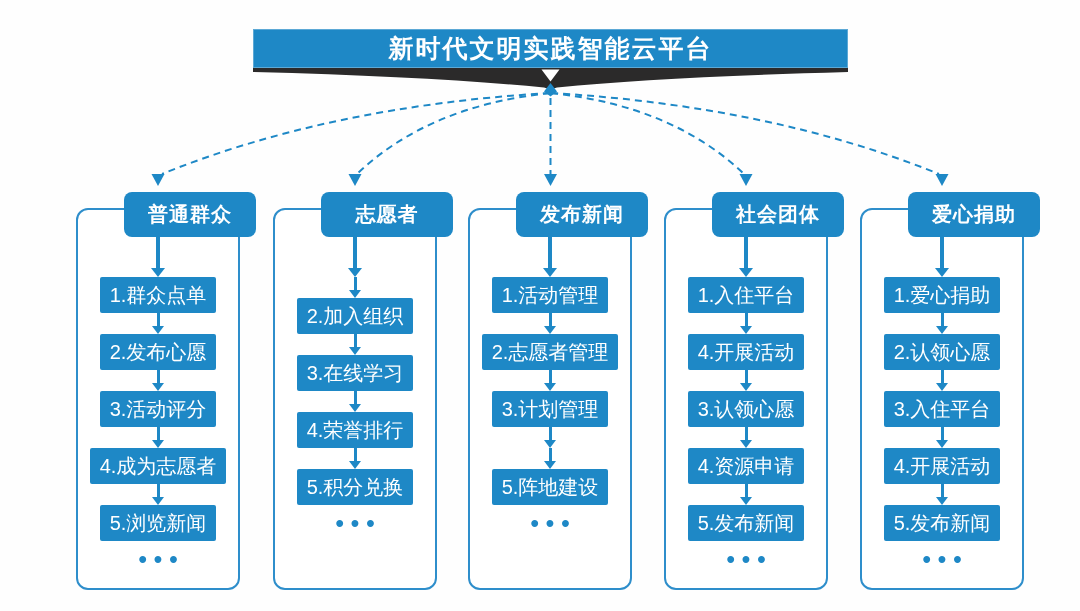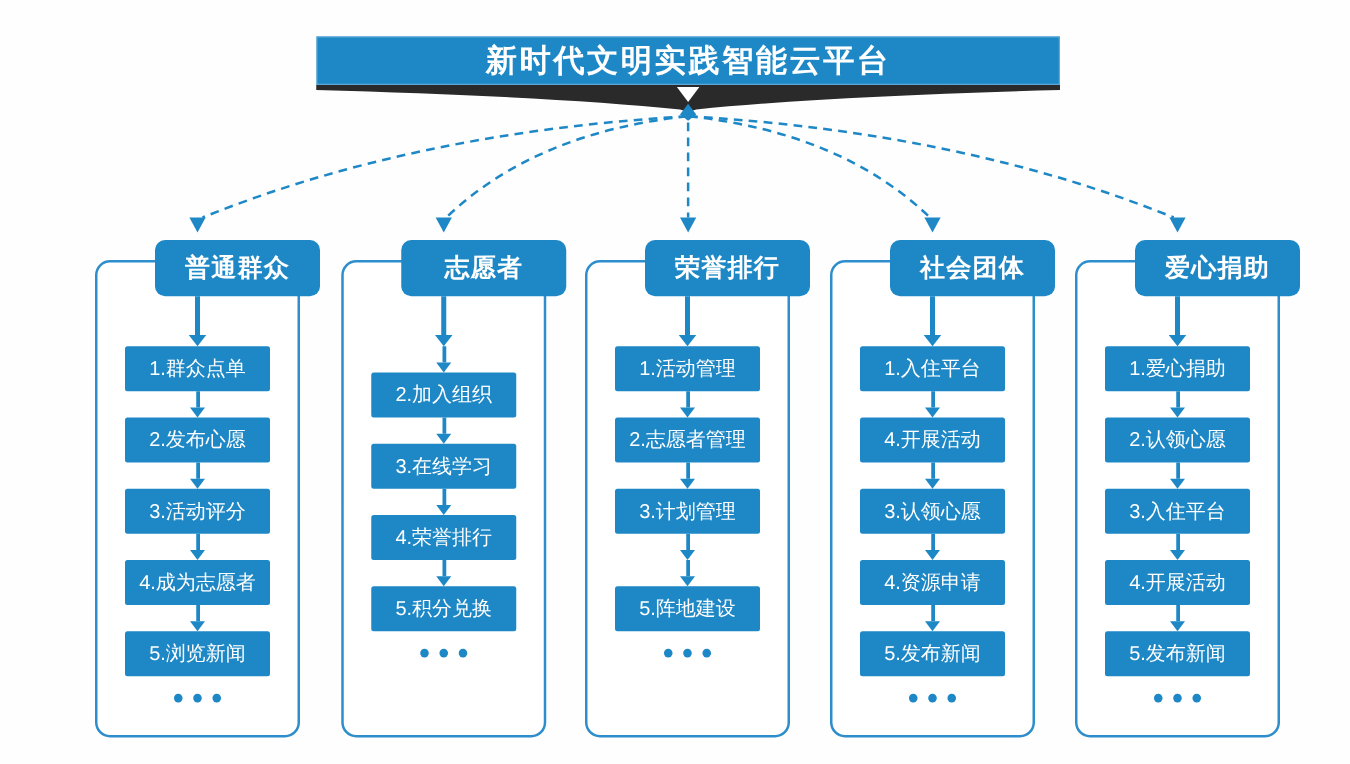--- a/index.html
+++ b/index.html
@@ -32,21 +32,21 @@
     font-size:20px;font-weight:bold;letter-spacing:1px;margin-left:32px;
   }
   .flow{
     position:absolute;left:0;top:45px;width:164px;z-index:2;
     display:flex;flex-direction:column;align-items:center;
   }
   .step{
     min-width:116px;width:fit-content;height:36px;box-sizing:border-box;
     padding:4px 10px;background:var(--accent);border-radius:2px;color:#fff;
     display:flex;align-items:center;justify-content:center;
-    font-size:16px;white-space:nowrap;
+    font-size:20px;white-space:nowrap;
   }
   .varrow{display:flex;flex-direction:column;align-items:center;height:21px;}
   .varrow .shaft{width:3px;flex:1;background:var(--accent);}
   .varrow .head{
     width:0;height:0;border-left:6px solid transparent;
     border-right:6px solid transparent;border-top:8px solid var(--accent);
   }
   .varrow.big{height:40px;}
   .varrow.big .shaft{width:4px;}
   .varrow.big .head{border-left-width:7px;border-right-width:7px;border-top-width:9px;}
@@ -146,21 +146,21 @@
           <div class="shaft"></div>
           <div class="head"></div>
         </div>
       <div class="step">5.积分兑换</div>
       <div class="dots">•••</div>
     </div>
   </div>
 
   <div class="column" style="left:468px">
     <div class="panel"></div>
-    <div class="col-header">荣誉排行</div>
+    <div class="col-header">发布新闻</div>
     <div class="flow">
       <div class="varrow big">
           <div class="shaft"></div>
           <div class="head"></div>
         </div>
       <div class="step">1.活动管理</div>
       <div class="varrow">
           <div class="shaft"></div>
           <div class="head"></div>
         </div>

